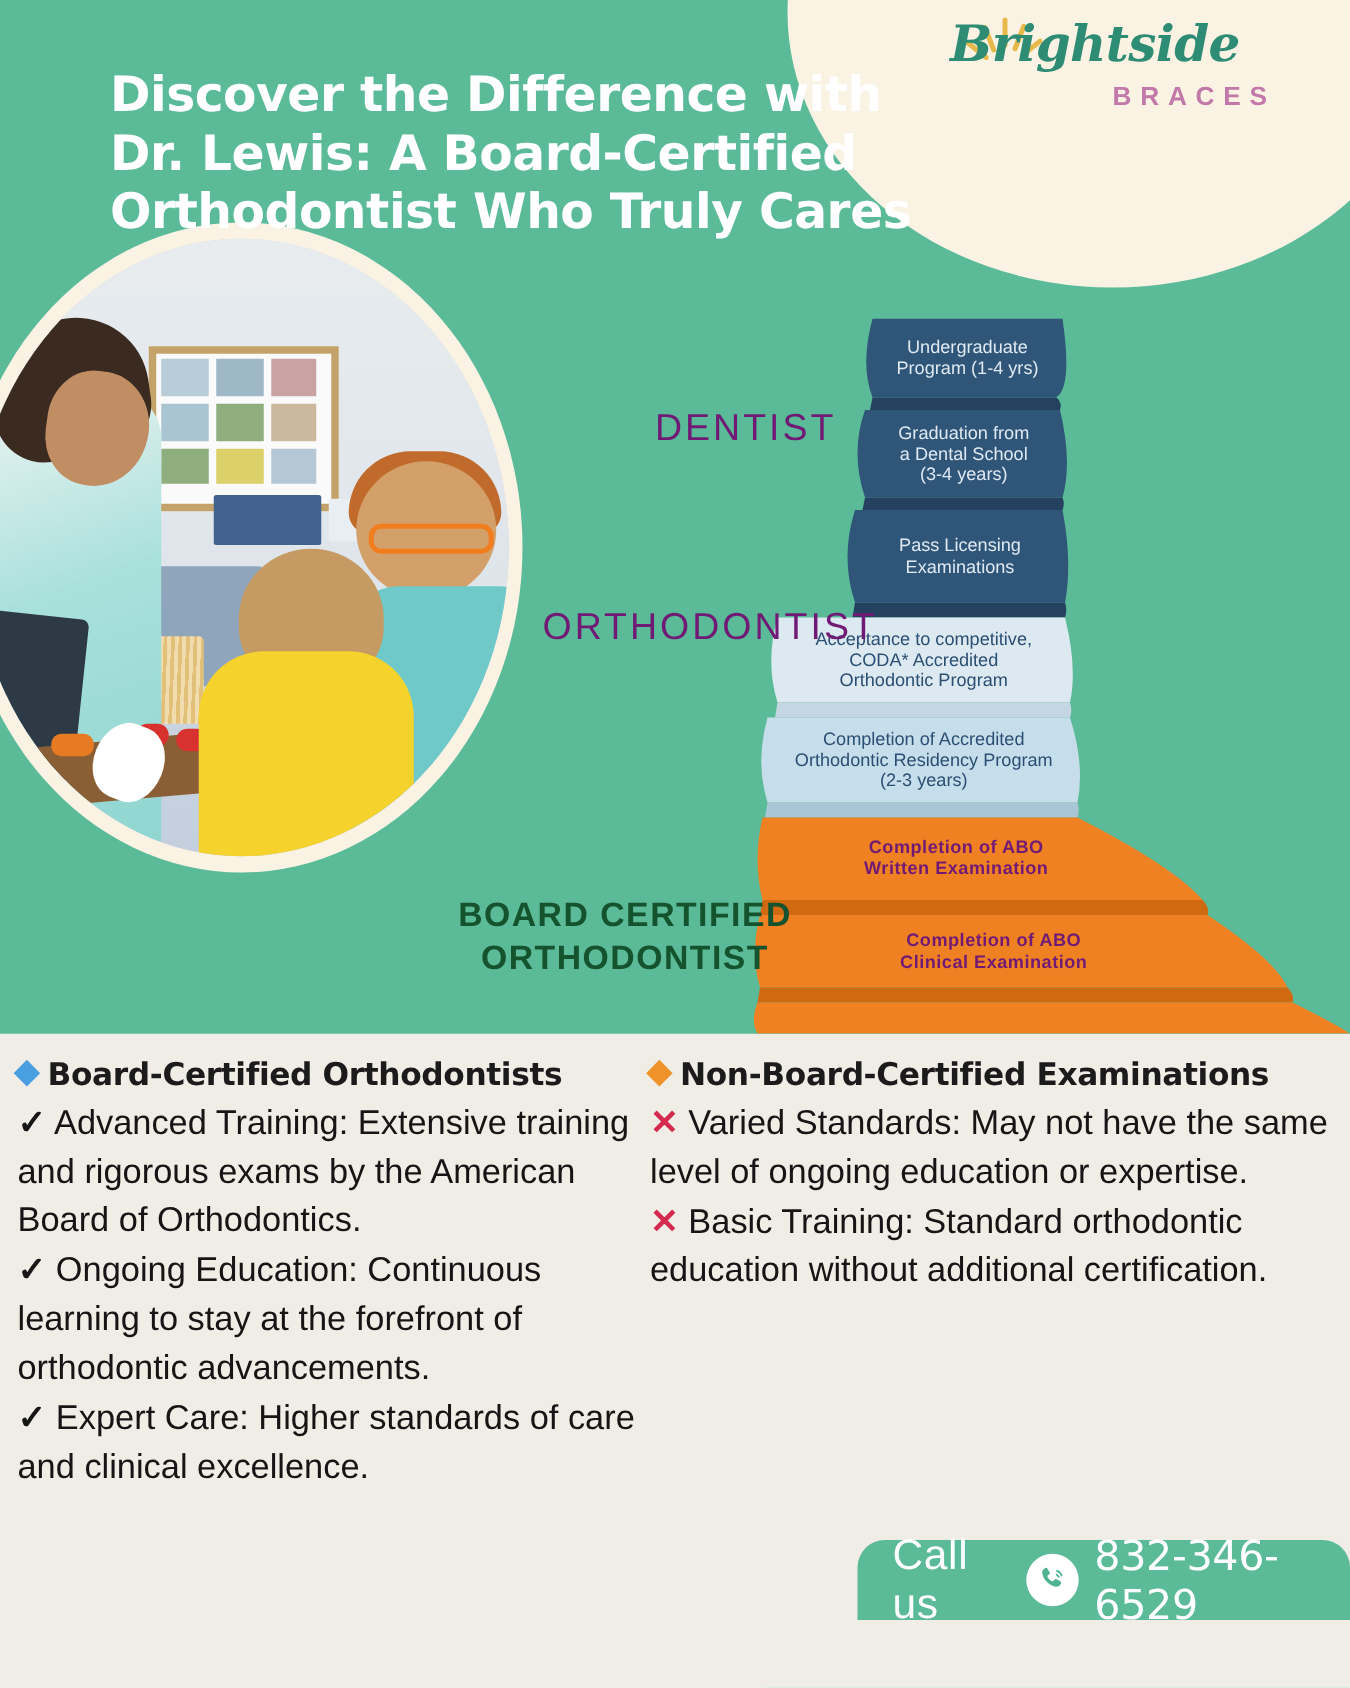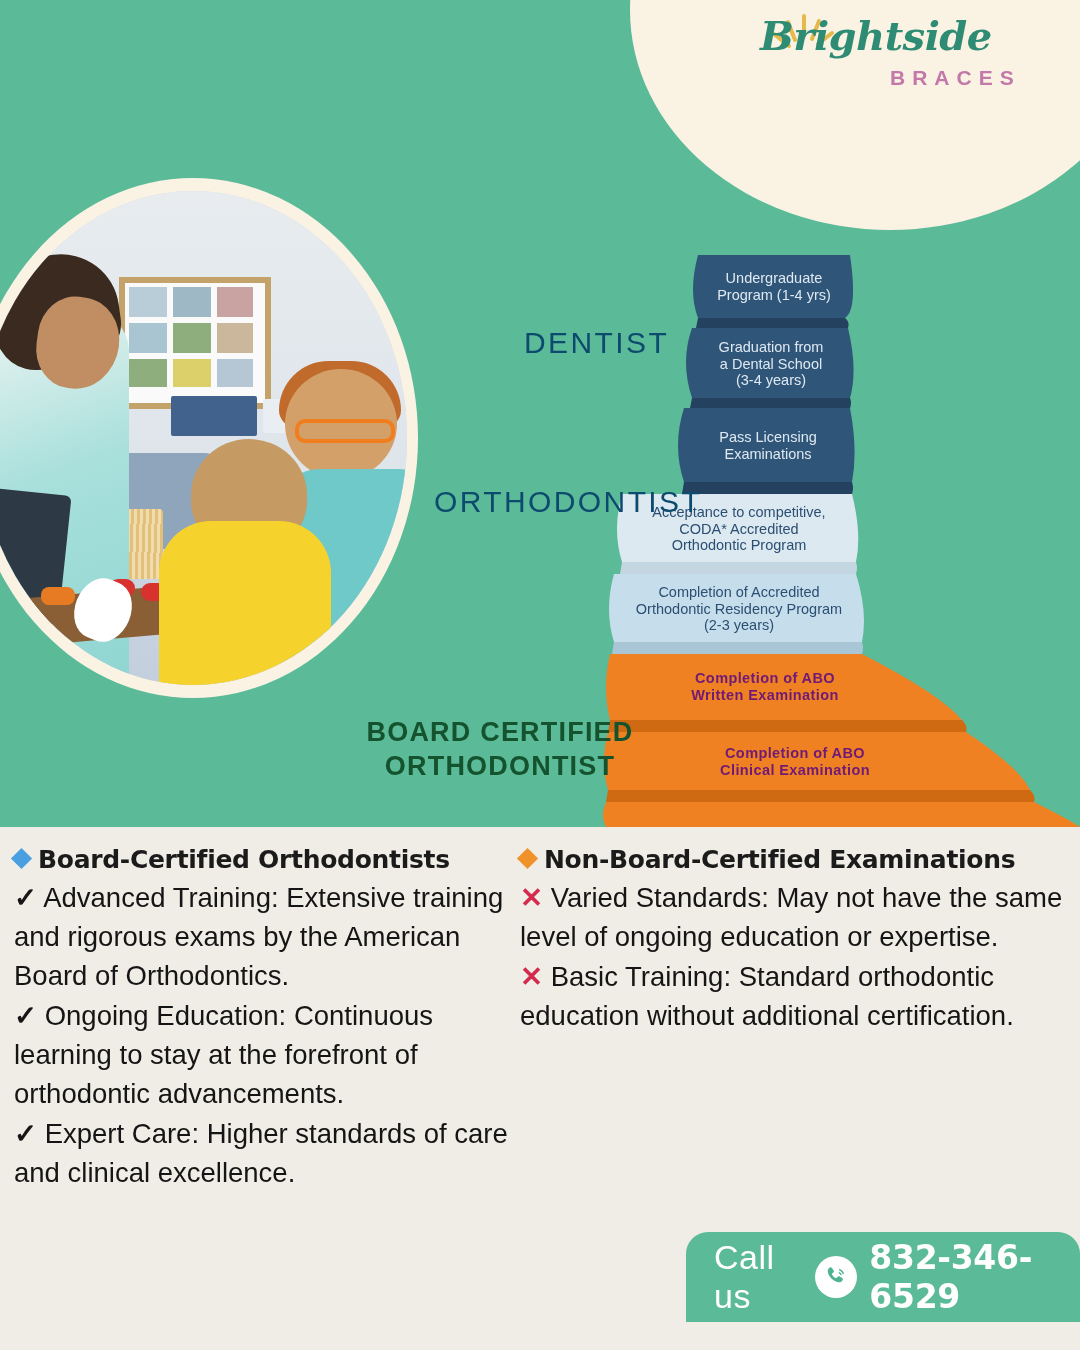--- a/index.html
+++ b/index.html
@@ -152,21 +152,21 @@
   .ph-food2 { position:absolute; left:130px; top:388px; width:26px; height:18px; background:#d8322f; border-radius:9px; }
   .ph-food3 { position:absolute; left:162px; top:392px; width:26px; height:18px; background:#d8322f; border-radius:9px; }
   .ph-plate { position:absolute; left:96px; top:388px; width:56px; height:62px; background:#ffffff; border-radius:50%/60%; transform:rotate(22deg); }
   .ph-straws { position:absolute; left:140px; top:318px; width:44px; height:70px; background:repeating-linear-gradient(92deg,#e3c07a 0 3px,#f1dcae 3px 6px); border-radius:4px; }
   .ph-straws2 { position:absolute; left:52px; top:326px; width:26px; height:58px; background:repeating-linear-gradient(92deg,#e3c07a 0 3px,#f1dcae 3px 6px); border-radius:4px; }
   .ph-chair { position:absolute; left:70px; top:262px; width:170px; height:96px; background:#8fa5bb; border-radius:10px 14px 6px 6px; }
 
   
   .lbl-dentist, .lbl-ortho {
     position: absolute;
-    color: #0c4a6e;
+    color: #701a75;
     font-family: "Liberation Sans", sans-serif;
     font-weight: normal;
     font-size: 30px;
     letter-spacing: 2.4px;
     z-index: 4;
     white-space: nowrap;
   }
   .lbl-dentist { left: 524px; top: 326px; }
   .lbl-ortho  { left: 434px; top: 485px; }
   .lbl-bco {
@@ -223,21 +223,21 @@
     margin-bottom: 1px;
   }
   .mk { font-weight: bold; }
   .mk-check { color: #161616; }
   .mk-x { color: #D32A4E; }
 
   
   .callus {
     position: absolute;
     left: 686px; top: 1232px;
-    width: 394px; height: 90px;
+    width: 394px; height: 64px;
     background: #5BBA98;
     border-radius: 22px 22px 0 0;
     display: flex;
     align-items: center;
     gap: 12px;
     padding-left: 28px;
     box-sizing: border-box;
   }
   .callus-label {
     color: #ffffff;
@@ -248,21 +248,21 @@
   }
   .phone-circle {
     width: 42px; height: 42px; border-radius: 50%;
     background: #ffffff;
     display: flex; align-items: center; justify-content: center;
     flex: 0 0 auto;
   }
   .callus-number {
     color: #ffffff;
     font-family: "DejaVu Sans", sans-serif;
-    font-weight: bold;
+    font-weight: normal;
     font-size: 33px;
     letter-spacing: -0.3px;
   }
 </style>
 </head>
 <body>
 
 <div class="page">
 
   <div class="green-panel">
@@ -275,20 +275,21 @@
           <line x1="24" y1="12" x2="31" y2="30"></line>
           <line x1="10" y1="24" x2="25" y2="36"></line>
           <line x1="55" y1="11" x2="48" y2="29"></line>
           <line x1="68" y1="23" x2="54" y2="34"></line>
         </g>
       </svg>
       <div class="logo-script">Brightside</div>
       <div class="logo-sub">BRACES</div>
     </div>
 
+    <h1 class="headline">Discover the Difference with Dr. Lewis: A Board-Certified Orthodontist Who Truly Cares</h1>
 
     <div class="photo-ring">
       <div class="photo-inner">
         <div class="ph-wall"></div>
         <div class="ph-counter"></div>
         <div class="ph-frame">
           <i style="left:4px;top:4px;width:38px;height:30px"></i>
           <i style="left:48px;top:4px;width:38px;height:30px;background:#9fb8c6"></i>
           <i style="left:92px;top:4px;width:36px;height:30px;background:#c9a2a2"></i>
           <i style="left:4px;top:40px;width:38px;height:30px;background:#a9c5d2"></i>

